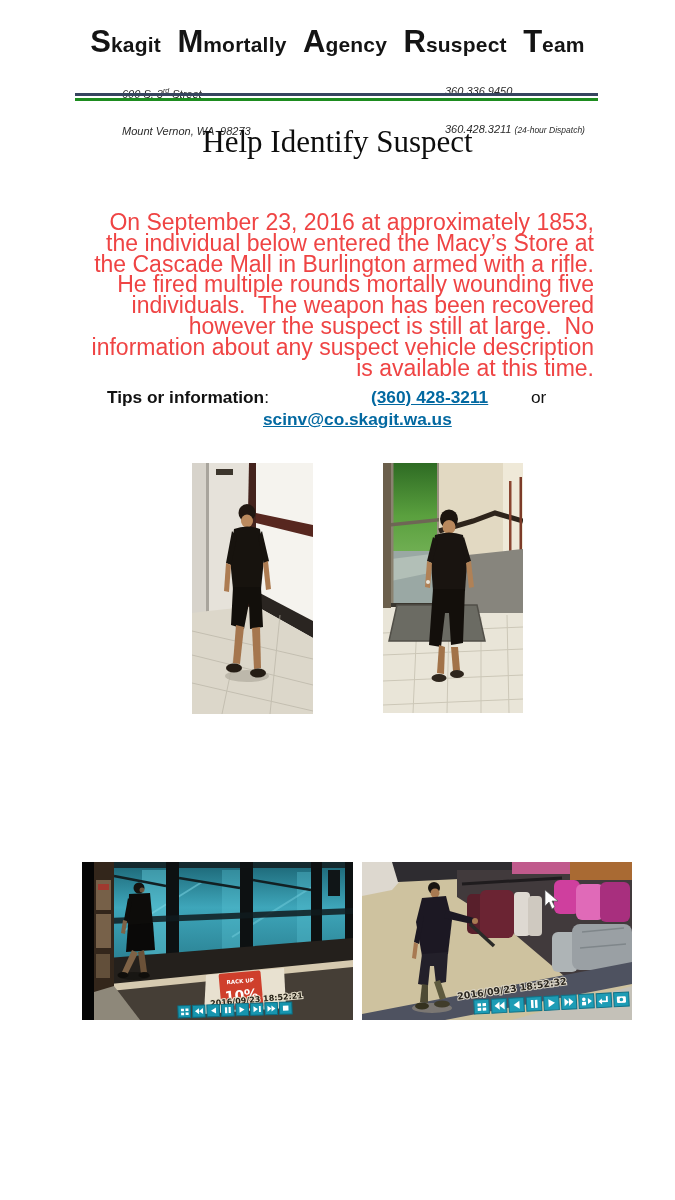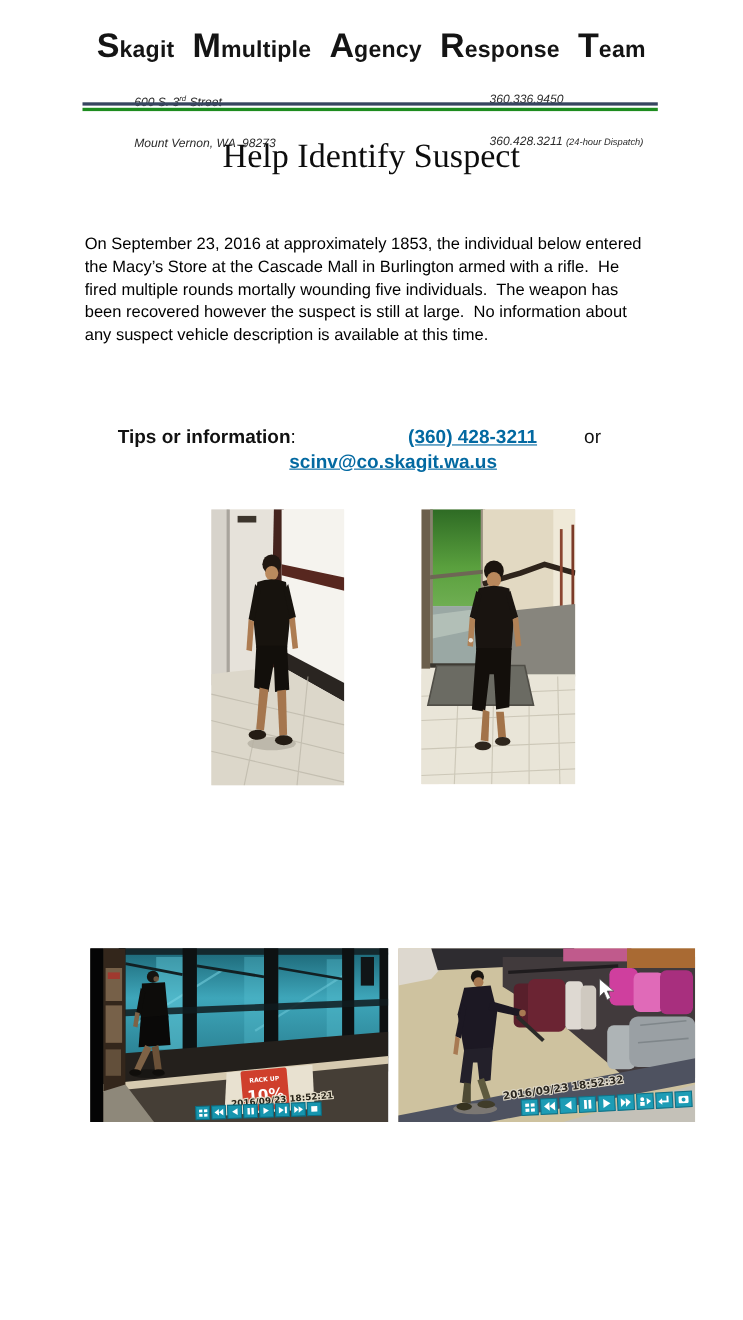--- a/index.html
+++ b/index.html
@@ -18,21 +18,21 @@
           line-height:12.5px;color:#2b2b2b;white-space:pre;}
   .phones .note{font-size:8.5px;}
   .divider{position:absolute;top:93px;left:75px;width:523px;}
   .line-navy{height:3px;background:#36455f;}
   .line-green{height:3px;background:#1d8c1f;margin-top:2px;}
 
   
   .title{position:absolute;top:124px;left:0;width:675px;margin:0;text-align:center;
          font-family:"Liberation Serif",serif;font-size:31px;font-weight:400;color:#0d0d0d;}
   .body-text{position:absolute;top:212px;left:77px;width:517px;margin:0;
-             font-size:15px;line-height:20.8px;color:#000000;white-space:pre-wrap;}
+             font-size:23px;line-height:20.8px;color:#ef4444;white-space:pre-wrap;text-align:right;}
 
   
   .tips{position:absolute;top:387px;left:0;width:568px;height:50px;font-size:17.3px;}
   .tips-label{position:absolute;left:107px;top:0;}
   .tips-label b{font-weight:700;}
   .link{color:#0369a1;text-decoration:underline;cursor:pointer;font-weight:bold;}
   .phone-link{position:absolute;left:371px;top:0;}
   .or{position:absolute;left:531px;top:0;}
   .email-link{position:absolute;left:263px;top:22px;}
 
@@ -46,23 +46,23 @@
   .photo svg text{font-family:"DejaVu Sans",sans-serif;}
 </style>
 </head>
 <body>
 
 <div class="page">
 
   <header>
     <div class="agency-name">
       <span class="word"><span class="cap">S</span><span class="rest">kagit</span></span>
-      <span class="word"><span class="cap">M</span><span class="rest">multiple</span></span>
+      <span class="word"><span class="cap">M</span><span class="rest">mortally</span></span>
       <span class="word"><span class="cap">A</span><span class="rest">gency</span></span>
-      <span class="word"><span class="cap">R</span><span class="rest">esponse</span></span>
+      <span class="word"><span class="cap">R</span><span class="rest">suspect</span></span>
       <span class="word"><span class="cap">T</span><span class="rest">eam</span></span>
     </div>
     <div class="address">
       <div><span>600 S. 3</span><sup>rd</sup><span> Street</span></div>
       <div>Mount Vernon, WA  98273</div>
     </div>
     <div class="phones">
       <div>360.336.9450</div>
       <div><span>360.428.3211</span> <span class="note">(24-hour Dispatch)</span></div>
     </div>

